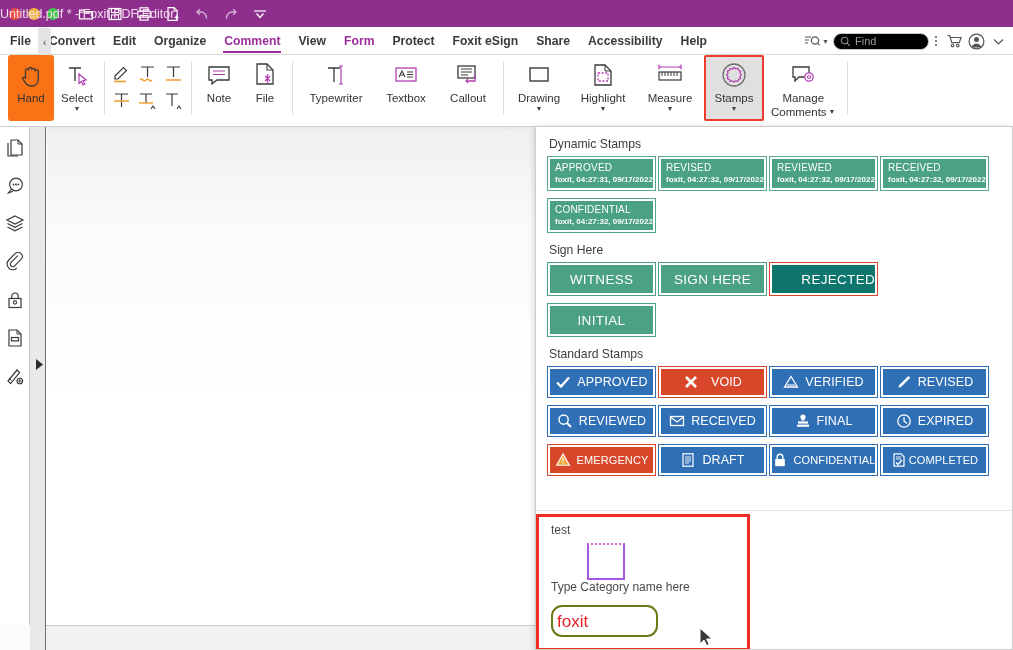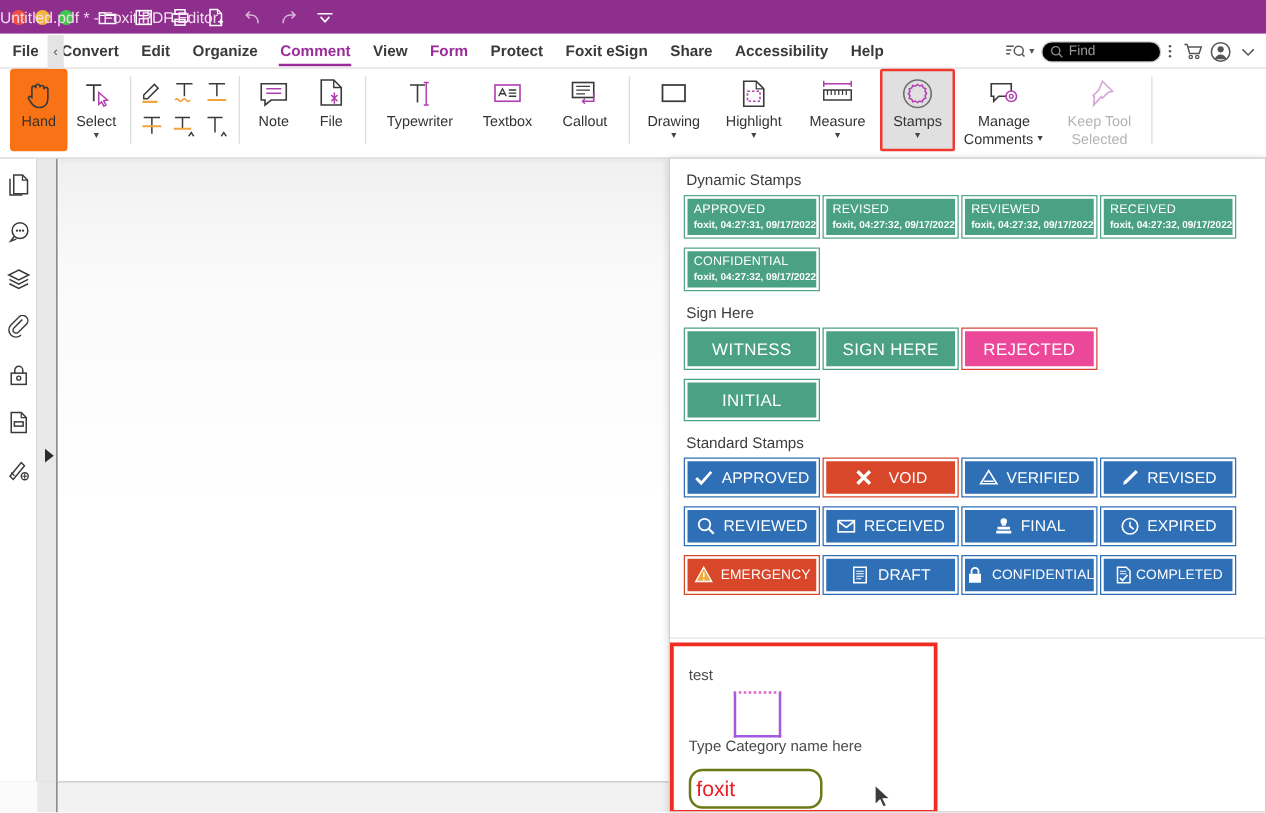--- a/index.html
+++ b/index.html
@@ -138,37 +138,37 @@
   }
   .stamp.dyn { background:#4aa184; padding:2px 0 2px 5px; }
   .stamp.dyn .t1 { font-size:10px; color:#ffffff; letter-spacing:.2px; line-height:12px; }
   .stamp.dyn .t2 { font-size:8px; color:#ffffff; font-weight:bold; line-height:11px; }
 
   .stamp.sign {
     background:#4aa184; align-items:center; justify-content:center;
     height:32px; box-shadow:0 0 0 1px #4aa184;
   }
   .stamp.sign .lbl { font-size:13.5px; color:#ffffff; letter-spacing:.3px; }
-  .stamp.sign.red { background:#ec4899; box-shadow:0 0 0 1px #d9472b; }
+  .stamp.sign.red { background:#0f766e; box-shadow:0 0 0 1px #d9472b;align-items:flex-end; }
 
   .stamp.std {
     background:#2f6fb5; height:30px; border:2px solid #ffffff;
     box-shadow:0 0 0 1px #2f6fb5;
     flex-direction:row; align-items:center; justify-content:center; gap:6px;
   }
   .stamp.std.red { background:#d9472b; box-shadow:0 0 0 1px #d9472b; }
   .stamp.std .lbl { font-size:12.5px; color:#ffffff; letter-spacing:.1px; }
   .stamp.std .lbl.sm { font-size:11px; }
   .stamp.std .sico { width:16px; height:16px; display:flex; align-items:center; justify-content:center; flex:0 0 16px;}
 
   
   .custom-box {
     position:absolute; left:0px; top:387px; width:214px; height:137px;
     border:3px solid #ef2d22; background:#ffffff;
-    padding:16px 0 0 12px;
+    padding:6px 0 0 12px;
   }
   .cb-title { font-size:12px; color:#4a4a4a; margin-bottom:6px; }
   .cb-square {
     width:38px; height:37px; border:2px solid #a259e0;
     border-top:2px dotted #e060c8;
     margin:0 0 0 36px; background:#ffffff;
   }
   .cb-hint { font-size:12px; color:#4a4a4a; }
   .cb-input {
     margin-top:11px; width:107px; height:32px;
@@ -476,29 +476,20 @@
             <circle cx="20" cy="16" r="1.5" fill="none" stroke="#b23fb2" stroke-width="1.1"></circle>
           </svg>
       </span>
       <span class="lbl two">Manage</span>
       <span class="lbl two" style="display:inline-flex;align-items:center;gap:2px;">
           <span>Comments</span>
           <span class="caret" style="margin:0;">▼</span>
         </span>
     </div>
 
-    <div class="rbtn dis" style="min-width:74px;">
-      <span class="ico">
-        <svg width="28" height="28" viewBox="0 0 28 28">
-            <path d="M16 4l8 8-3.5 1-4.5 4.5-1-1L9 23l.5-6.5-1-1L13 11z" fill="none" stroke="#d8a8d8" stroke-width="1.4"></path>
-          </svg>
-      </span>
-      <span class="lbl two">Keep Tool</span>
-      <span class="lbl two">Selected</span>
-    </div>
 
     <div class="sep"></div>
   </div>
 
   <div class="rail">
     <span class="rail-ico">
       <svg width="20" height="20" viewBox="0 0 20 20">
           <path d="M6 2h7l4 4v11H6z" fill="none" stroke="#3a3a3a" stroke-width="1.2"></path>
           <path d="M13 2v4h4" fill="none" stroke="#3a3a3a" stroke-width="1"></path>
           <path d="M3 5v13h10" fill="none" stroke="#3a3a3a" stroke-width="1.2"></path>

